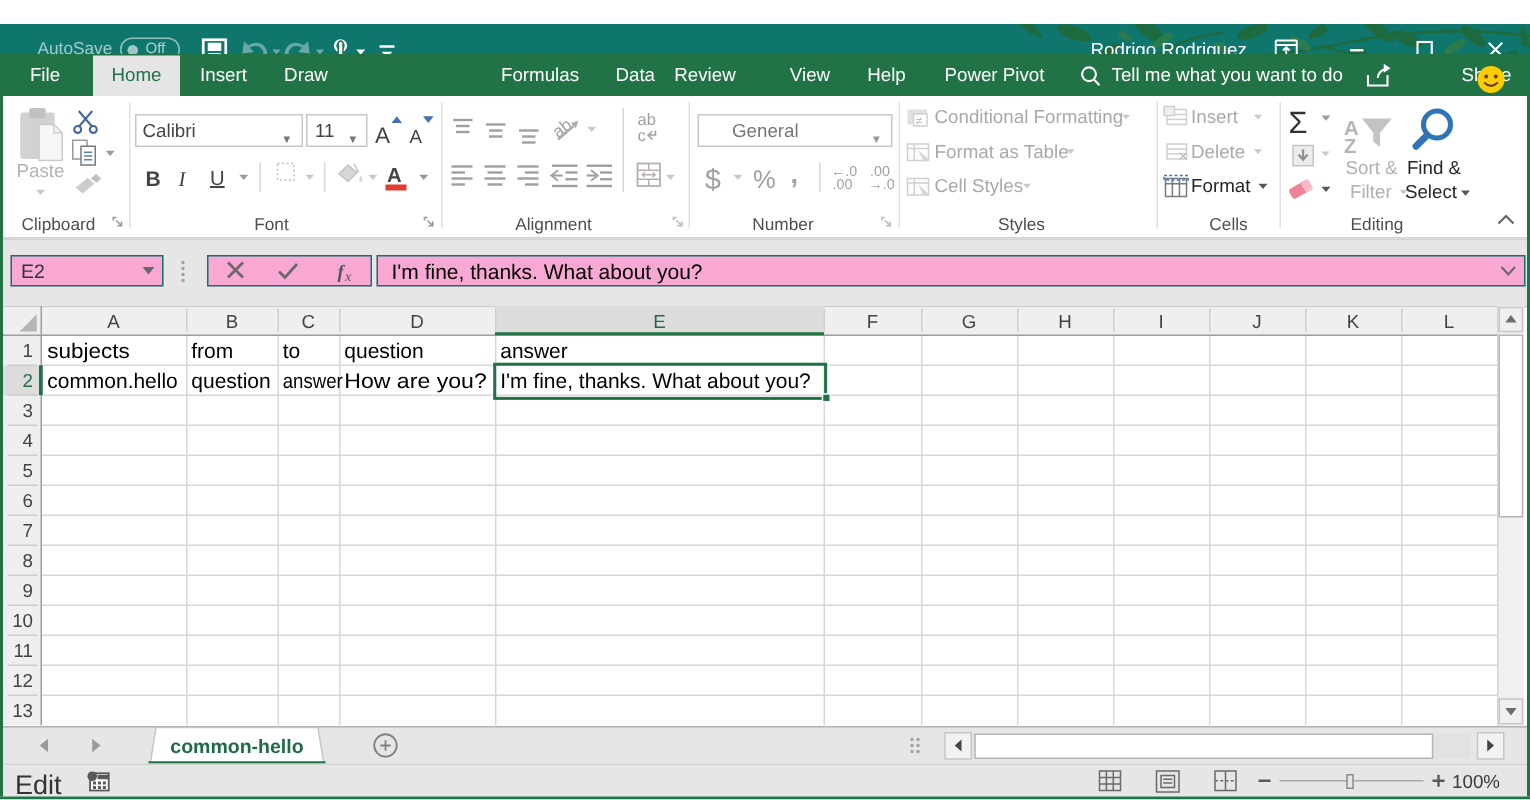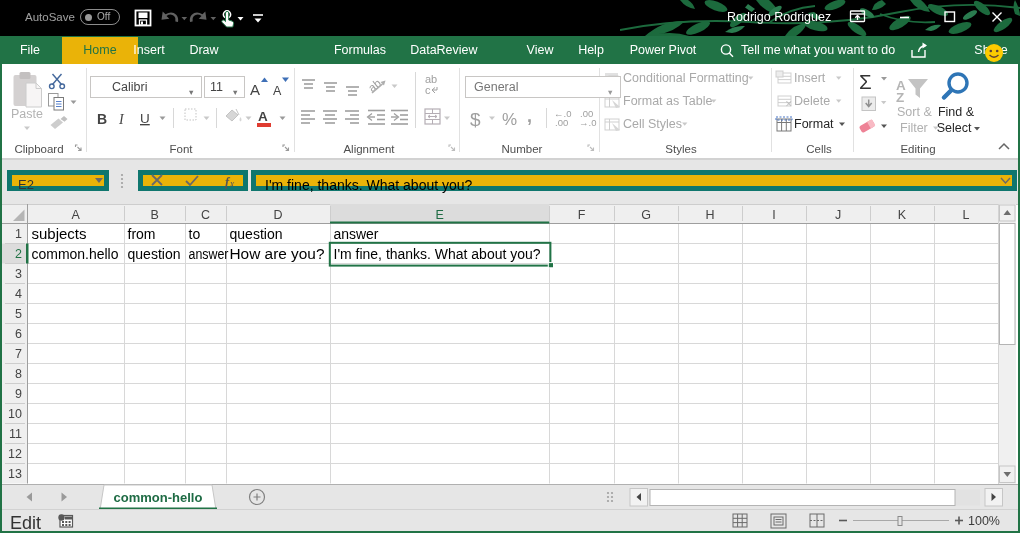--- a/index.html
+++ b/index.html
@@ -1,38 +1,38 @@
 <!DOCTYPE html>
 <html><head>
 <meta charset="utf-8">
 <style>
 * { margin:0; padding:0; box-sizing:border-box; }
 html,body { width:1020px; height:533px; overflow:hidden; }
 body { font-family:"Liberation Sans", sans-serif; position:relative; background:#fff; }
 .abs { position:absolute; }
 
-#titlebar { left:0; top:0; width:1020px; height:36px; background:#000000; color:#fff; }
+#titlebar { left:0; top:16px; width:1020px; height:36px; background:#0f766e; color:#fff; }
 #autosave { left:25px; top:11px; font-size:11.5px; color:rgba(255,255,255,.62); }
 #toggle { left:80px; top:9px; width:40px; height:16px; border:1px solid rgba(255,255,255,.55); border-radius:8px; }
 #toggle .dot { position:absolute; left:4px; top:3.5px; width:7px; height:7px; border-radius:50%; background:rgba(255,255,255,.6); }
 #toggle .off { position:absolute; left:16px; top:1px; font-size:10px; color:rgba(255,255,255,.65); }
 #title { top:10px; left:340px; width:340px; text-align:center; font-size:13px; color:#fff; }
 #user { top:10px; left:727px; font-size:12.5px; }
 
 #tabrow { left:0; top:36px; width:1020px; height:28px; background:#217346; }
 .rtab { position:absolute; top:0; height:28px; line-height:28px; color:#fff; font-size:12.5px; text-align:center; }
-#hometab { left:62px; width:76px; background:#eab308; color:#217346; top:1px; height:27px; line-height:26px; }
+#hometab { left:62px; width:58px; background:#e5e5e5; color:#217346; top:1px; height:27px; line-height:26px; }
 
 #ribbon { left:0; top:64px; width:1020px; height:95px; background:#fff; border-bottom:1px solid #d2d2d2; }
 
 .combo { position:absolute; background:#fff; border:1px solid #c8c6c4; font-size:13px; color:#444; }
 .carrow { position:absolute; color:#777; font-size:7.5px; }
 
 #fbar { left:0; top:159px; width:1020px; height:45px; background:#e6e6e6; border-top:1px solid #d2d2d2; }
-.fbox { position:absolute; background:#eab308; border:5px solid #0f766e; }
+.fbox { position:absolute; background:#f9a8d4; border:1px solid #0f766e; }
 
 #grid { left:0; top:204px; width:1020px; height:280px; background:#fff; }
 
 #sheetbar { left:0; top:484px; width:1020px; height:25px; background:#e6e6e6; border-top:1px solid #b0b0b0;}
 #statusbar { left:0; top:509px; width:1020px; height:22px; background:#e6e6e6; border-top:1px solid #d2d2d2; }
 #greenline { left:0; top:531px; width:1020px; height:2px; background:#217346; }
 
 #bl { left:0; top:36px; width:2px; height:495px; background:#217346; }
 #br { left:1018px; top:36px; width:2px; height:495px; background:#217346; }
 </style>
@@ -127,21 +127,21 @@
   </svg>
 </div>
 
 <div class="abs" id="tabrow">
   <div class="rtab" style="left:8px;width:44px;">File</div>
   <div class="rtab" id="hometab">Home</div>
   <div class="rtab" style="left:124px;width:50px;">Insert</div>
   <div class="rtab" style="left:179px;width:50px;">Draw</div>
   <div class="rtab" style="left:325px;width:70px;">Formulas</div>
   <div class="rtab" style="left:398px;width:51px;">Data</div>
-  <div class="rtab" style="left:427px;width:60px;">Review</div>
+  <div class="rtab" style="left:440px;width:60px;">Review</div>
   <div class="rtab" style="left:515px;width:50px;">View</div>
   <div class="rtab" style="left:566px;width:50px;">Help</div>
   <div class="rtab" style="left:741px;width:170px;text-align:left;">Tell me what you want to do</div>
   <div class="rtab" style="left:618px;width:90px;">Power Pivot</div>
   <div class="rtab" style="left:969px;width:44px;text-align:center;">Share</div>
   <svg class="abs" style="left:718px;top:6px" width="18" height="18" viewBox="0 0 18 18">
     <circle cx="8" cy="7.5" r="4.6" fill="none" stroke="#fff" stroke-width="1.4"></circle>
     <line x1="11.3" y1="11" x2="15" y2="14.8" stroke="#fff" stroke-width="1.4"></line>
   </svg>
   <svg class="abs" style="left:909px;top:6px" width="22" height="18" viewBox="0 0 22 18">
@@ -427,24 +427,24 @@
           <path d="M0 2 v-2 h2 M2 2 l3.5 3.5 M5.5 2.6 v2.9 h-2.9"></path>
         </g>
       <g transform="translate(588,81)" stroke="#bdbdbd">
           <path d="M0 2 v-2 h2 M2 2 l3.5 3.5 M5.5 2.6 v2.9 h-2.9"></path>
         </g>
     </g>
 
     <path d="M999 85 l5-5 5 5" stroke="#666" stroke-width="1.5" fill="none"></path>
   </svg>
 
-  <div class="combo" style="left:90px;top:12px;width:112px;height:22px;line-height:20px;padding-left:21px;font-size:12.5px;">Calibri<span class="carrow" style="right:6px;top:6px;">▼</span></div>
+  <div class="combo" style="left:90px;top:12px;width:112px;height:22px;line-height:20px;padding-left:4px;font-size:12.5px;">Calibri<span class="carrow" style="right:6px;top:6px;">▼</span></div>
   <div class="combo" style="left:204px;top:12px;width:41px;height:22px;line-height:20px;padding-left:5px;font-size:12.5px;">11<span class="carrow" style="right:5px;top:6px;">▼</span></div>
 
-  <div class="combo" style="left:465px;top:12px;width:156px;height:22px;line-height:20px;padding-left:8px;color:#767676;font-size:12.5px;">General<span class="carrow" style="right:6px;top:6px;color:#999;">▼</span></div>
+  <div class="combo" style="left:465px;top:12px;width:130px;height:22px;line-height:20px;padding-left:22px;color:#767676;font-size:12.5px;">General<span class="carrow" style="right:6px;top:6px;color:#999;">▼</span></div>
 </div>
 
 <div class="abs" id="fbar">
   <div class="fbox" style="left:7px;top:10px;width:102px;height:21px;font-size:13px;color:#333;line-height:19px;padding-left:6px;">E2</div>
   <svg class="abs" style="left:90px;top:10px" width="24" height="21" viewBox="0 0 24 21">
       <path d="M5 8 l4 5 4-5 z" fill="#696969"></path>
     </svg>
   <svg class="abs" style="left:118px;top:10px" width="10" height="21" viewBox="0 0 10 21">
       <g fill="#a0a0a0">
         <circle cx="4" cy="5" r="1.1"></circle>

